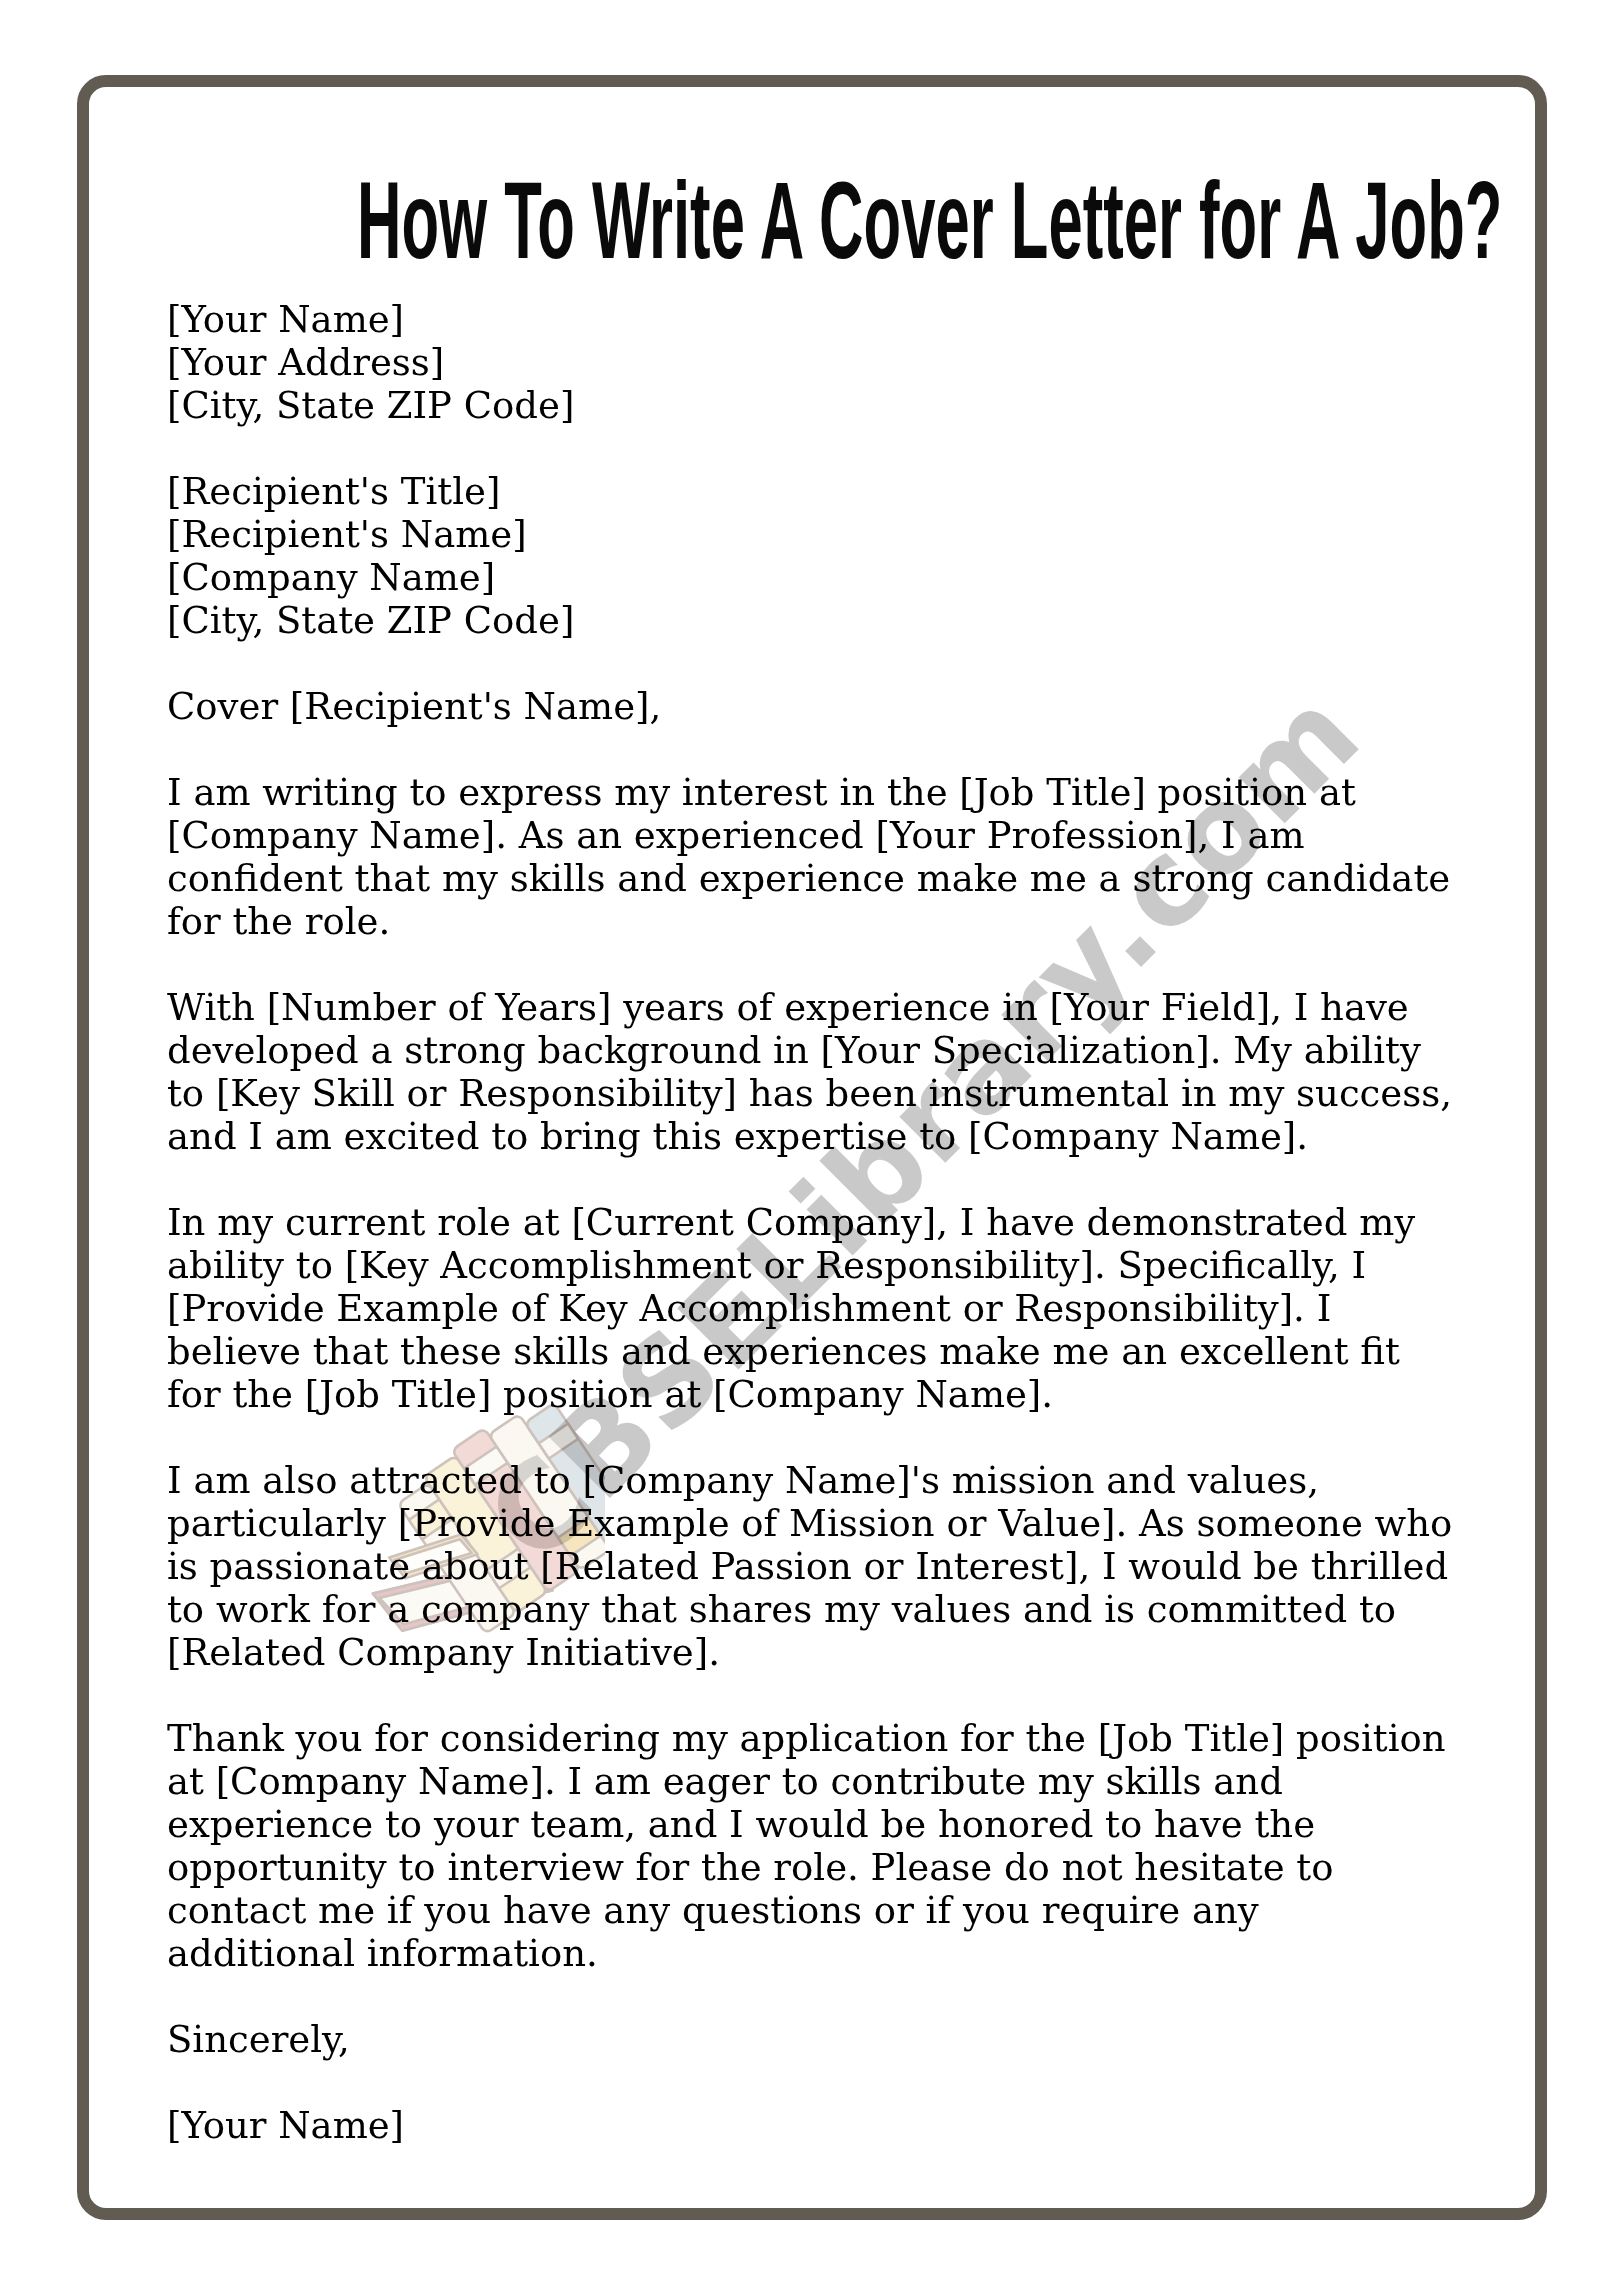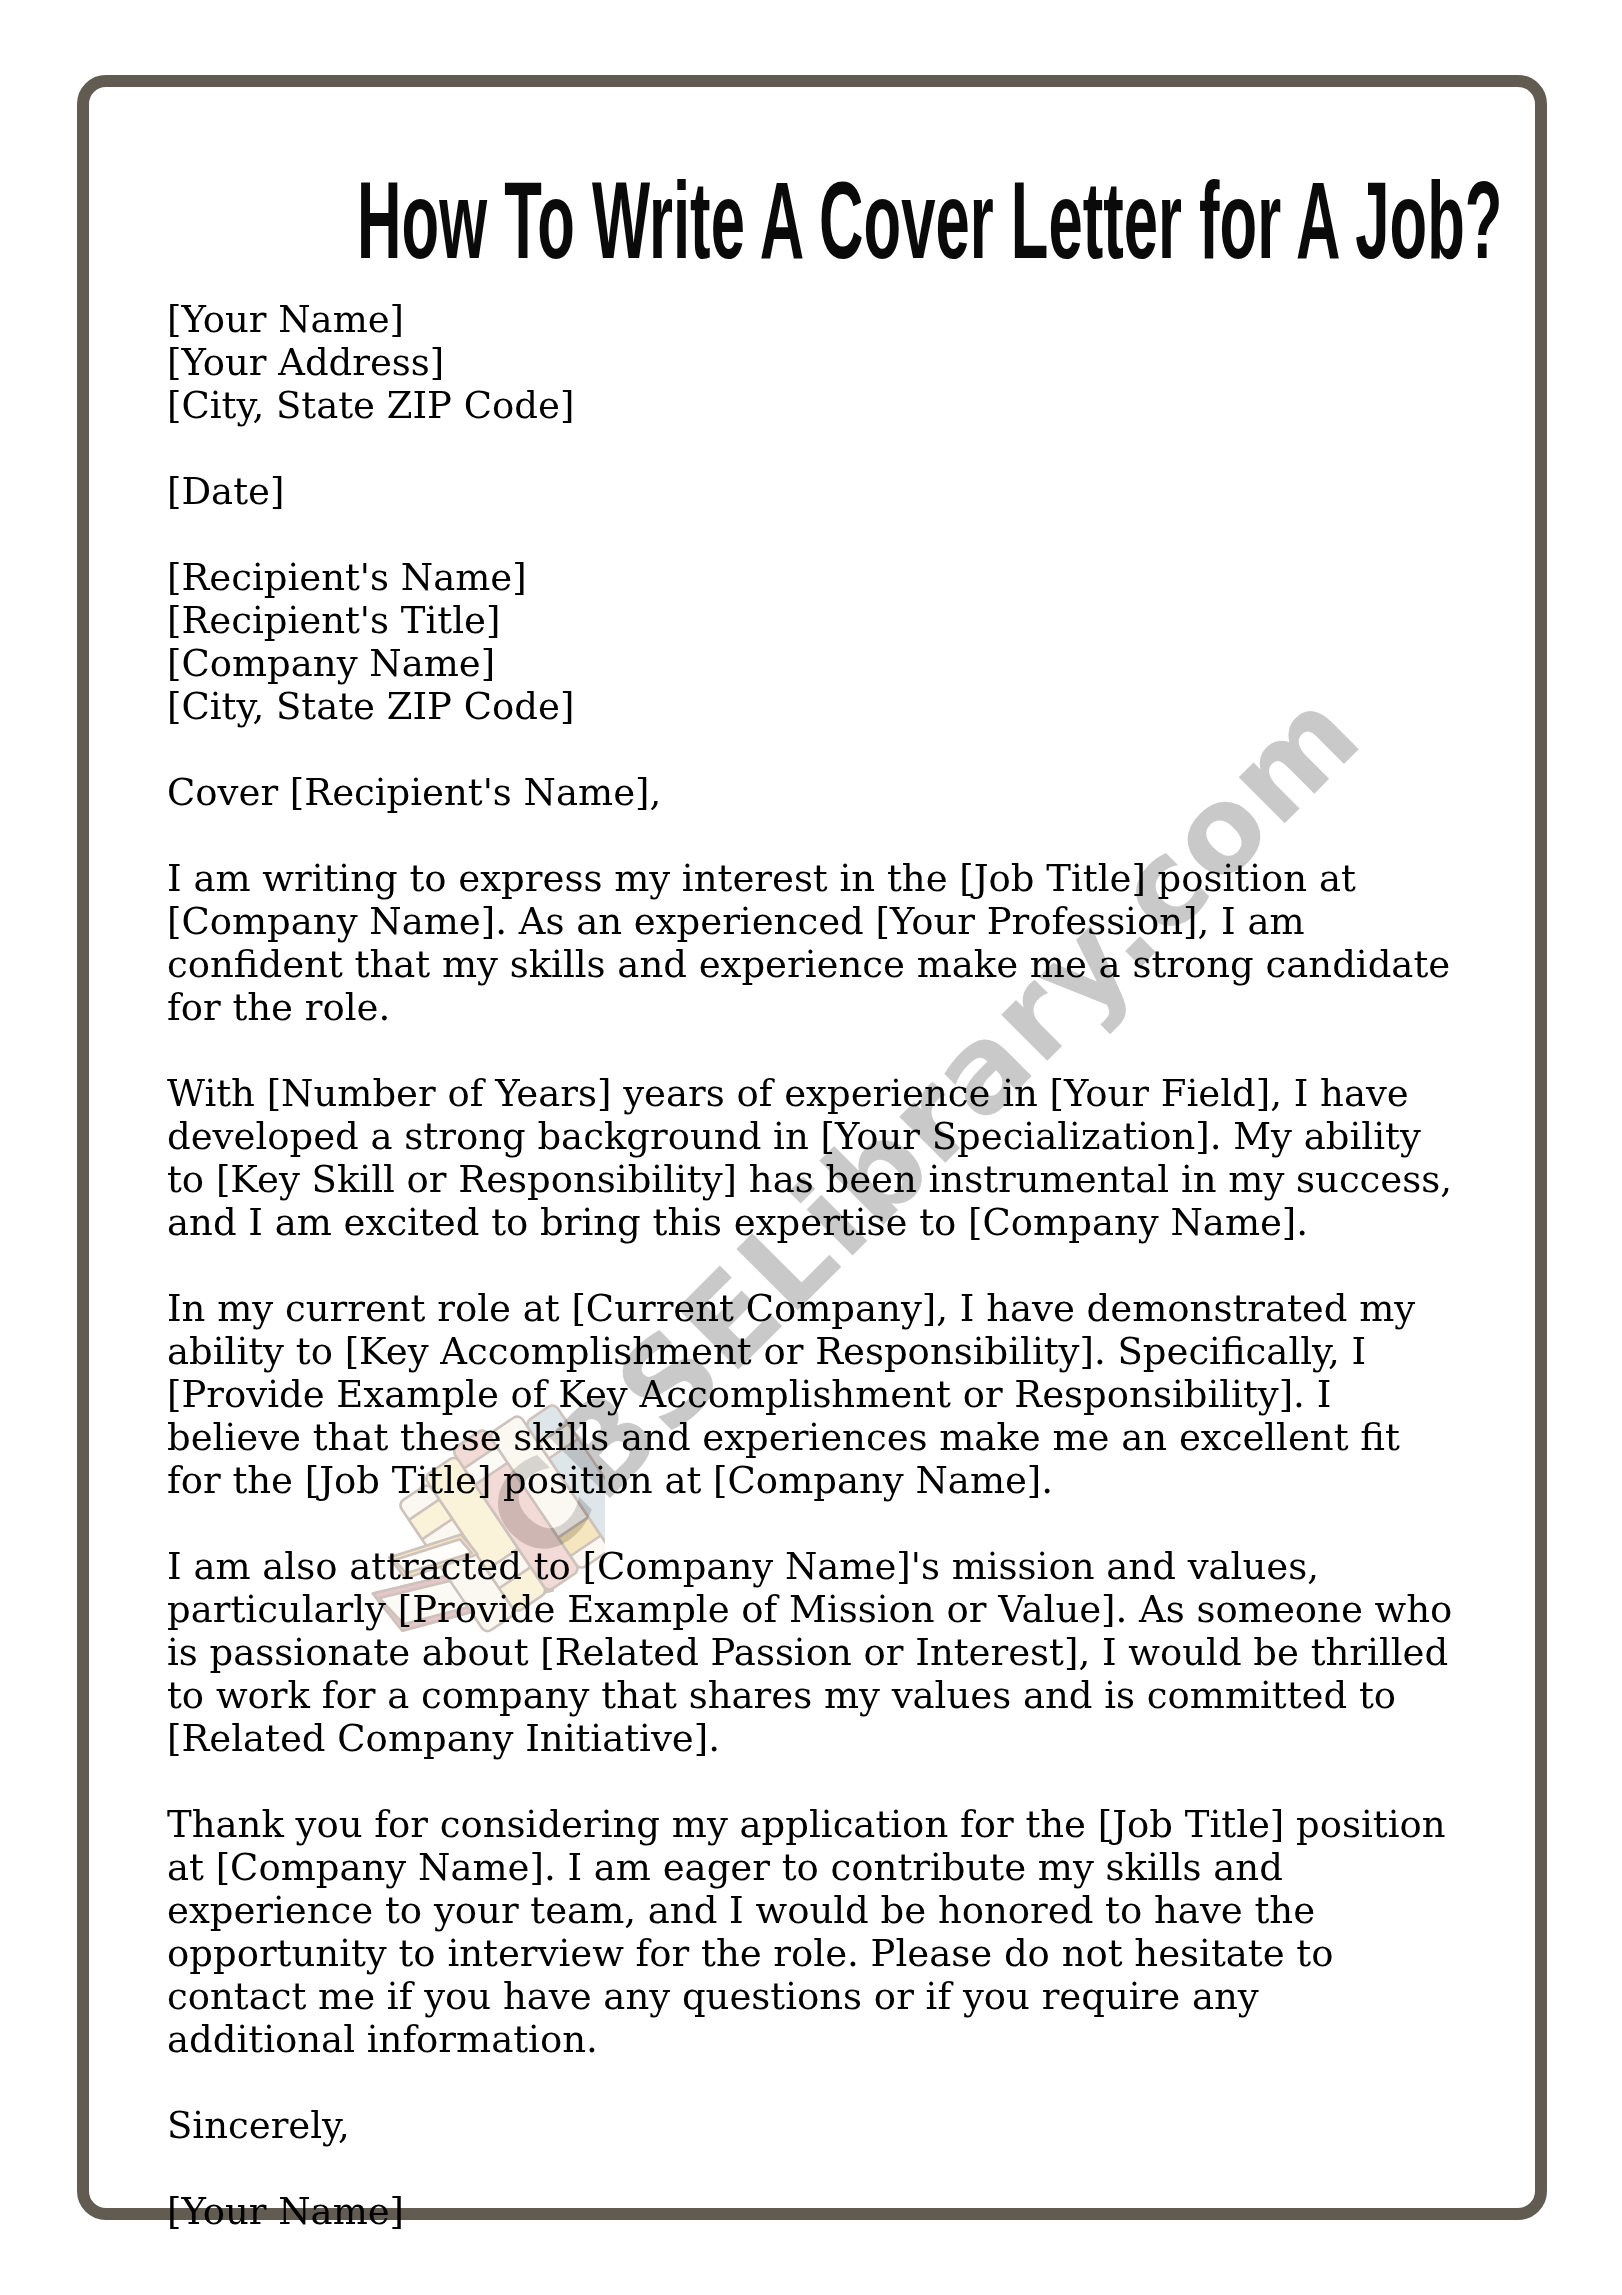--- a/index.html
+++ b/index.html
@@ -110,25 +110,24 @@
   <h1 class="title">How To Write A Cover Letter for A Job?</h1>
 
   <div class="content">
 
     <div class="block">
       <div>[Your Name]</div>
       <div>[Your Address]</div>
       <div>[City, State ZIP Code]</div>
     </div>
 
-    <div class="block">[Date]</div>
 
     <div class="block">
+      <div>[Recipient's Title]</div>
       <div>[Recipient's Name]</div>
-      <div>[Recipient's Title]</div>
       <div>[Company Name]</div>
       <div>[City, State ZIP Code]</div>
     </div>
 
     <div class="block">Cover [Recipient's Name],</div>
 
     <p class="para">I am writing to express my interest in the [Job Title] position at [Company Name]. As an experienced [Your Profession], I am confident that my skills and experience make me a strong candidate for the role.</p>
     <p class="para">With [Number of Years] years of experience in [Your Field], I have developed a strong background in [Your Specialization]. My ability to [Key Skill or Responsibility] has been instrumental in my success, and I am excited to bring this expertise to [Company Name].</p>
     <p class="para">In my current role at [Current Company], I have demonstrated my ability to [Key Accomplishment or Responsibility]. Specifically, I [Provide Example of Key Accomplishment or Responsibility]. I believe that these skills and experiences make me an excellent fit for the [Job Title] position at [Company Name].</p>
     <p class="para">I am also attracted to [Company Name]'s mission and values, particularly [Provide Example of Mission or Value]. As someone who is passionate about [Related Passion or Interest], I would be thrilled to work for a company that shares my values and is committed to [Related Company Initiative].</p>

